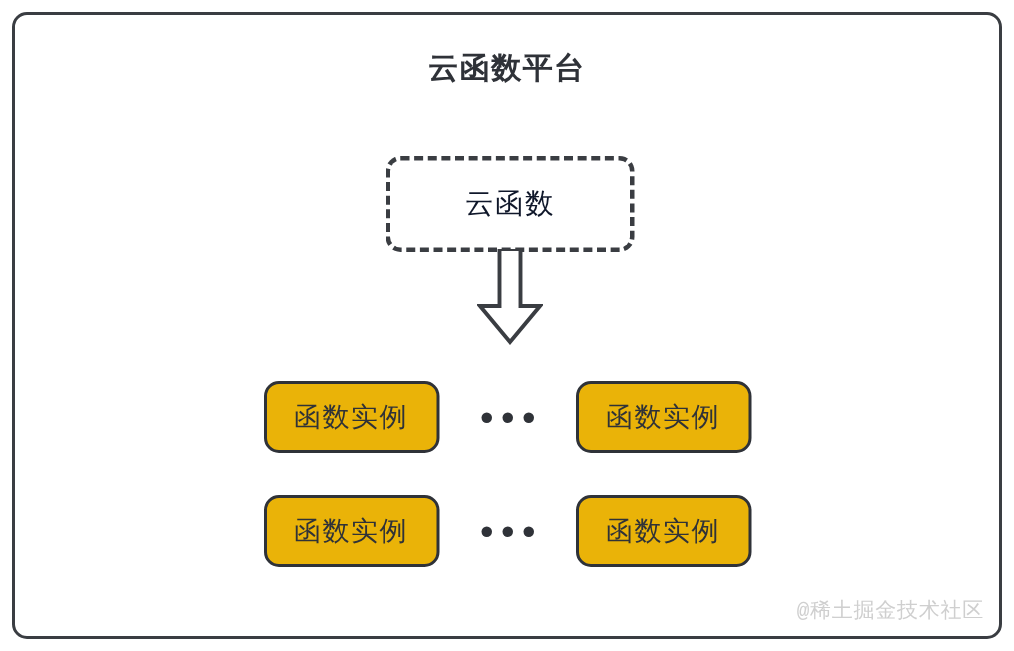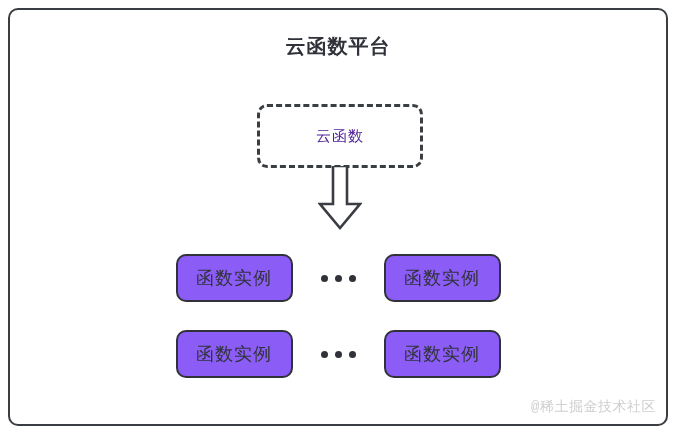--- a/index.html
+++ b/index.html
@@ -52,22 +52,22 @@
     height: 64px;
     box-sizing: border-box;
     border: 3px dashed #3a3d42;
     border-radius: 10px;
     background: #ffffff;
     display: flex;
     align-items: center;
     justify-content: center;
   }
   #cloud-function-box .box-label {
-    font-size: 15px;
-    color: #4c1d95;
+    font-size: 19px;
+    color: #0f172a;
     letter-spacing: 1px;
     white-space: nowrap;
   }
 
   
   #flow-arrow {
     position: absolute;
     left: 318px;
     top: 166px;
     width: 44px;
@@ -86,21 +86,21 @@
   }
   #instance-row-1 { top: 253px; }
   #instance-row-2 { top: 329px; }
 
   .instance-box {
     width: 117px;
     height: 48px;
     box-sizing: border-box;
     border: 2.5px solid #2f3238;
     border-radius: 10px;
-    background: #8b5cf6;
+    background: #eab308;
     display: flex;
     align-items: center;
     justify-content: center;
   }
   .instance-box .box-label {
     font-size: 18px;
     color: #2f3238;
     letter-spacing: 1px;
     white-space: nowrap;
   }

